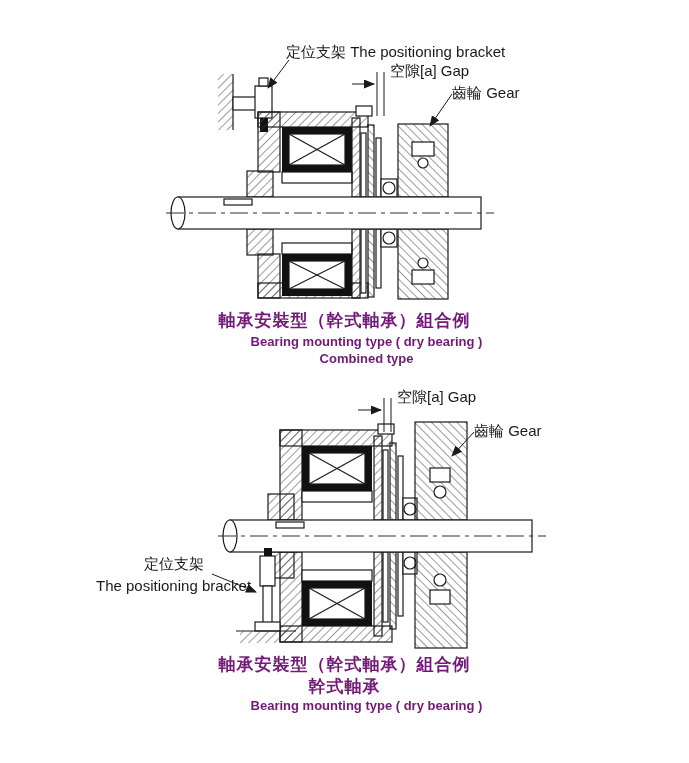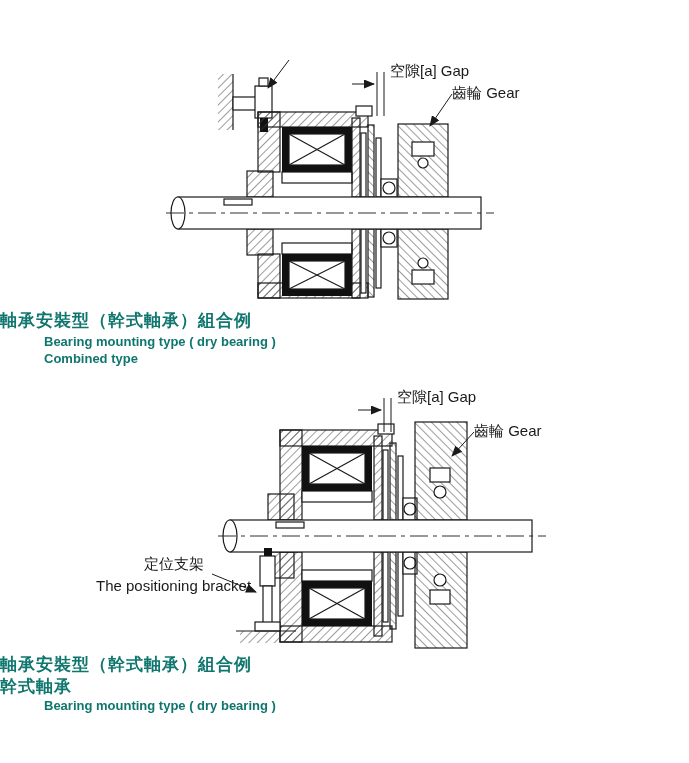--- a/index.html
+++ b/index.html
@@ -1,21 +1,21 @@
 <!DOCTYPE html>
 <html><head>
 <meta charset="utf-8">
 <style>
   * { margin:0; padding:0; box-sizing:border-box; }
   html,body { background:#ffffff; }
   body { font-family:"Liberation Sans","DejaVu Sans",sans-serif; color:#1a1a1a; }
   .page { position:relative; width:689px; height:763px; background:#ffffff; overflow:hidden; }
   .drawing-svg { position:absolute; left:0; top:0; }
   .label { position:absolute; font-size:15px; line-height:1.1; white-space:nowrap; color:#1a1a1a; }
-  .caption { position:absolute; left:0; width:689px; text-align:left; font-weight:bold; color:#0f766e; white-space:nowrap; }
+  .caption { position:absolute; left:0; width:689px; text-align:center; font-weight:bold; color:#701a75; white-space:nowrap; }
   .caption-zh { font-size:17px; letter-spacing:1px; }
   .caption-en { font-size:13px;padding-left:44px; }
 </style>
 </head>
 <body>
 
 <div class="page">
 
   <svg class="drawing-svg" width="689" height="763" viewBox="0 0 689 763">
     <defs>
@@ -196,20 +196,21 @@
       <g stroke-width="1">
         <line x1="384" y1="398" x2="384" y2="432"></line>
         <line x1="391" y1="398" x2="391" y2="432"></line>
         <line x1="358" y1="410" x2="381" y2="410" marker-end="url(#arrow)"></line>
         <line x1="474" y1="432" x2="452" y2="456" marker-end="url(#arrow)"></line>
         <line x1="212" y1="574" x2="256" y2="592" marker-end="url(#arrow)"></line>
       </g>
     </g>
   </svg>
 
+  <div class="label" style="left:286px; top:44px;">定位支架 The positioning bracket</div>
 
   <div class="label" style="left:390px; top:63px;">空隙[a]  Gap</div>
 
   <div class="label" style="left:452px; top:85px;">齒輪  Gear</div>
 
   <div class="caption caption-zh" style="top:309px;">軸承安裝型（幹式軸承）組合例</div>
   <div class="caption caption-en" style="top:334px;">Bearing mounting type ( dry bearing )</div>
   <div class="caption caption-en" style="top:351px;">Combined type</div>
 
   <div class="label" style="left:397px; top:389px;">空隙[a]  Gap</div>

